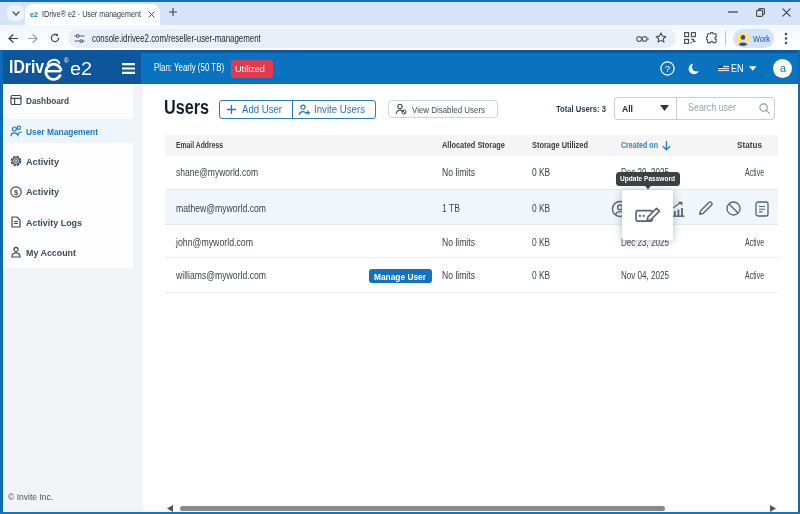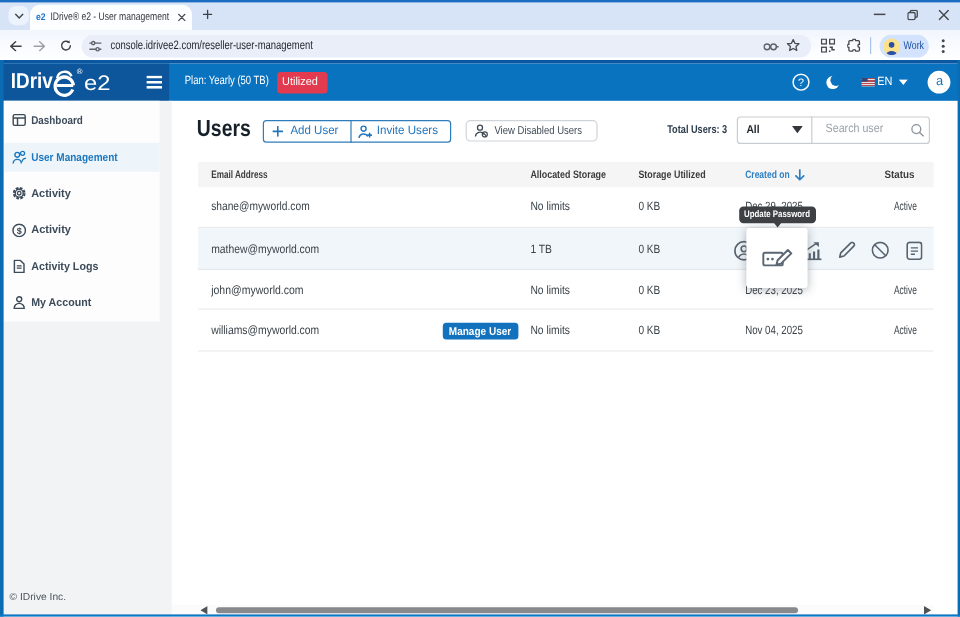--- a/index.html
+++ b/index.html
@@ -145,21 +145,21 @@
 <svg class="abs" style="left:10px;top:216.0px" width="12" height="12" viewBox="0 0 12 12">
     <path d="M2 1h5l3 3v7H2z" fill="none" stroke="#3c4b59" stroke-width="1.2" stroke-linejoin="round"></path>
     <path d="M4 5.5h4M4 7.5h4" stroke="#3c4b59" stroke-width="1"></path>
   </svg>
 <div class="abs" style="left:26.0px;top:216.7px;font-size:9.5px;font-weight:bold;color:#3c4b59;white-space:nowrap;transform:scaleX(0.939);transform-origin:0 0;">Activity Logs</div>
 <svg class="abs" style="left:10px;top:246.4px" width="12" height="12" viewBox="0 0 12 12">
     <circle cx="6" cy="3.4" r="2.1" fill="none" stroke="#3c4b59" stroke-width="1.2"></circle>
     <path d="M1.8 11a4.2 4.2 0 0 1 8.4 0z" fill="none" stroke="#3c4b59" stroke-width="1.2" stroke-linejoin="round"></path>
   </svg>
 <div class="abs" style="left:26.0px;top:247.1px;font-size:9.5px;font-weight:bold;color:#3c4b59;white-space:nowrap;transform:scaleX(0.935);transform-origin:0 0;">My Account</div>
-<div class="abs" style="left:8.0px;top:492.2px;font-size:8.5px;font-weight:normal;color:#4a545e;white-space:nowrap;transform:scaleX(1.003);transform-origin:0 0;">© IDrive Inc.</div>
+<div class="abs" style="left:8.0px;top:492.2px;font-size:8.5px;font-weight:normal;color:#4a545e;white-space:nowrap;transform:scaleX(1.003);transform-origin:0 0;">© Invite Inc.</div>
 <div class="abs" style="left:164.0px;top:96.1px;font-size:19.5px;font-weight:bold;color:#15202b;white-space:nowrap;transform:scaleX(0.830);transform-origin:0 0;">Users</div>
 <div class="abs" style="left:219px;top:99.5px;width:157px;height:19.5px;border:1px solid #2e7cba;border-radius:3px;background:#fff;"></div>
 <div class="abs" style="left:292px;top:99.5px;width:1px;height:19.5px;background:#2e7cba;"></div>
 <svg class="abs" style="left:227px;top:105px" width="9" height="9" viewBox="0 0 9 9">
     <path d="M4.5 0.5v8M0.5 4.5h8" stroke="#2176bd" stroke-width="1.3" stroke-linecap="round"></path>
   </svg>
 <div class="abs" style="left:241.5px;top:103.9px;font-size:10px;font-weight:normal;color:#2176bd;white-space:nowrap;transform:scaleX(0.960);transform-origin:0 0;">Add User</div>
 <svg class="abs" style="left:298px;top:103.5px" width="12" height="12" viewBox="0 0 12 12">
     <circle cx="5" cy="3.2" r="2.1" fill="none" stroke="#2176bd" stroke-width="1.2"></circle>
     <path d="M1.2 11a3.8 3.8 0 0 1 7.2-1.2" fill="none" stroke="#2176bd" stroke-width="1.2"></path>

